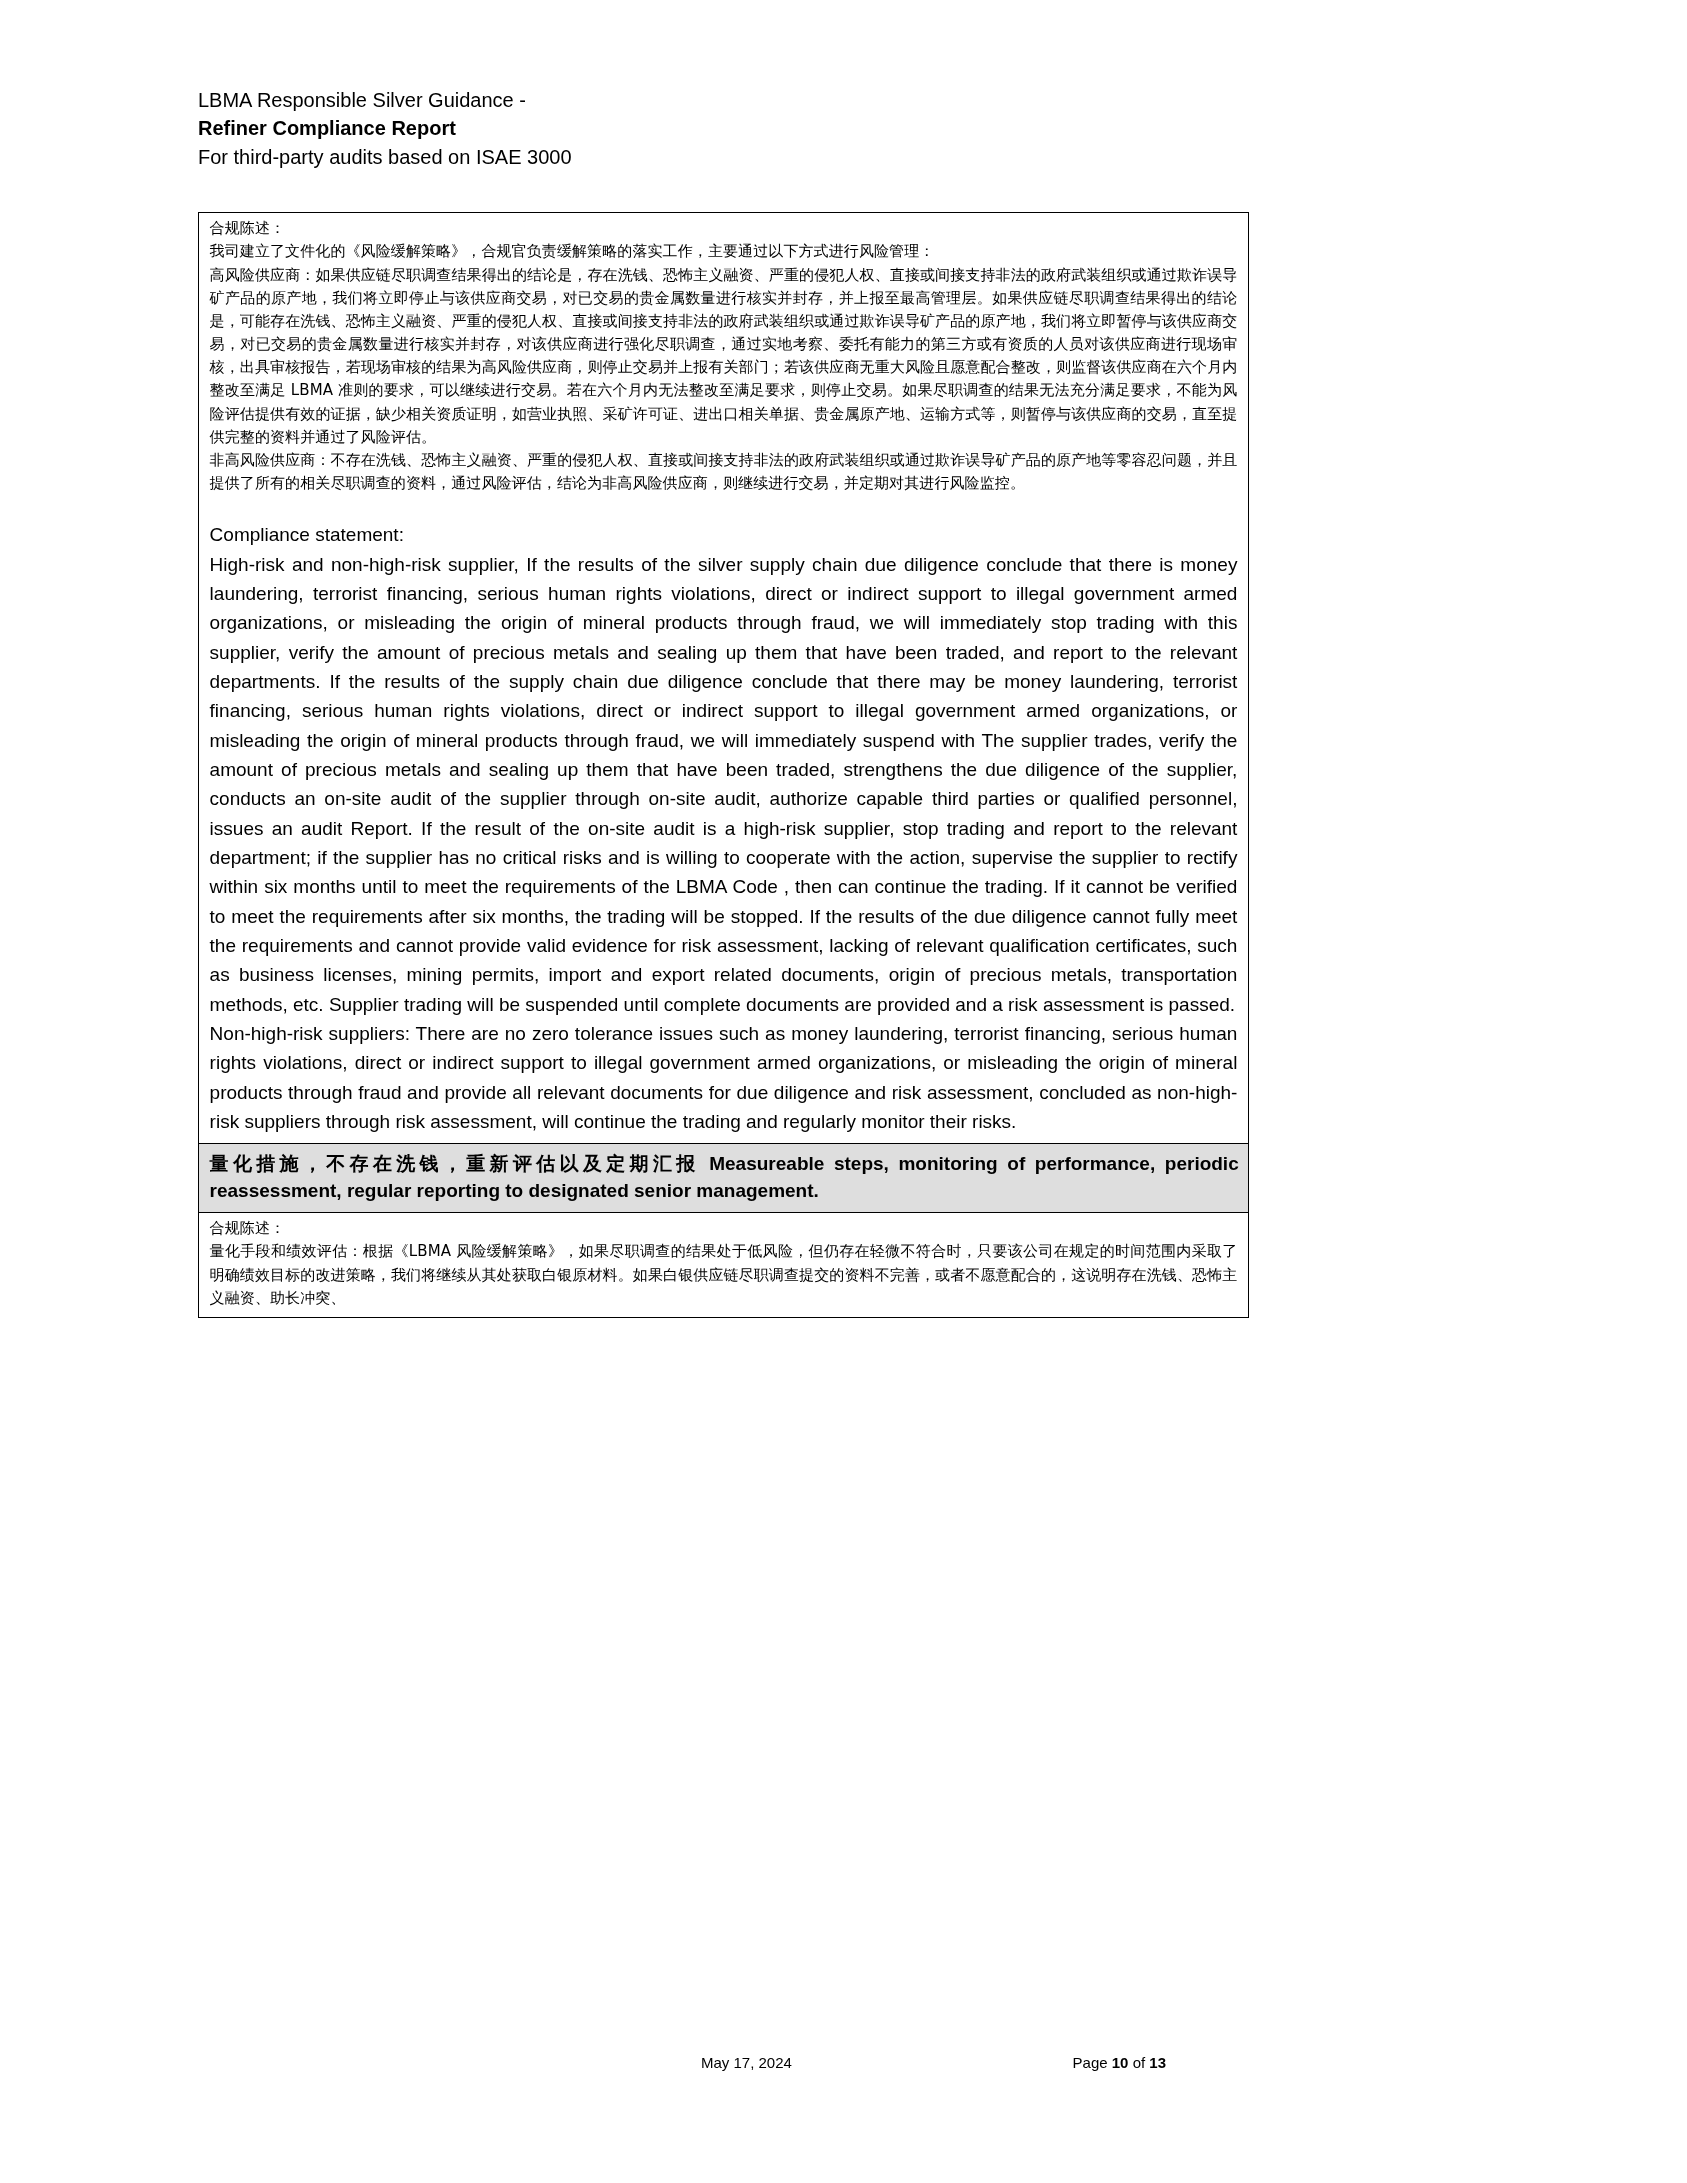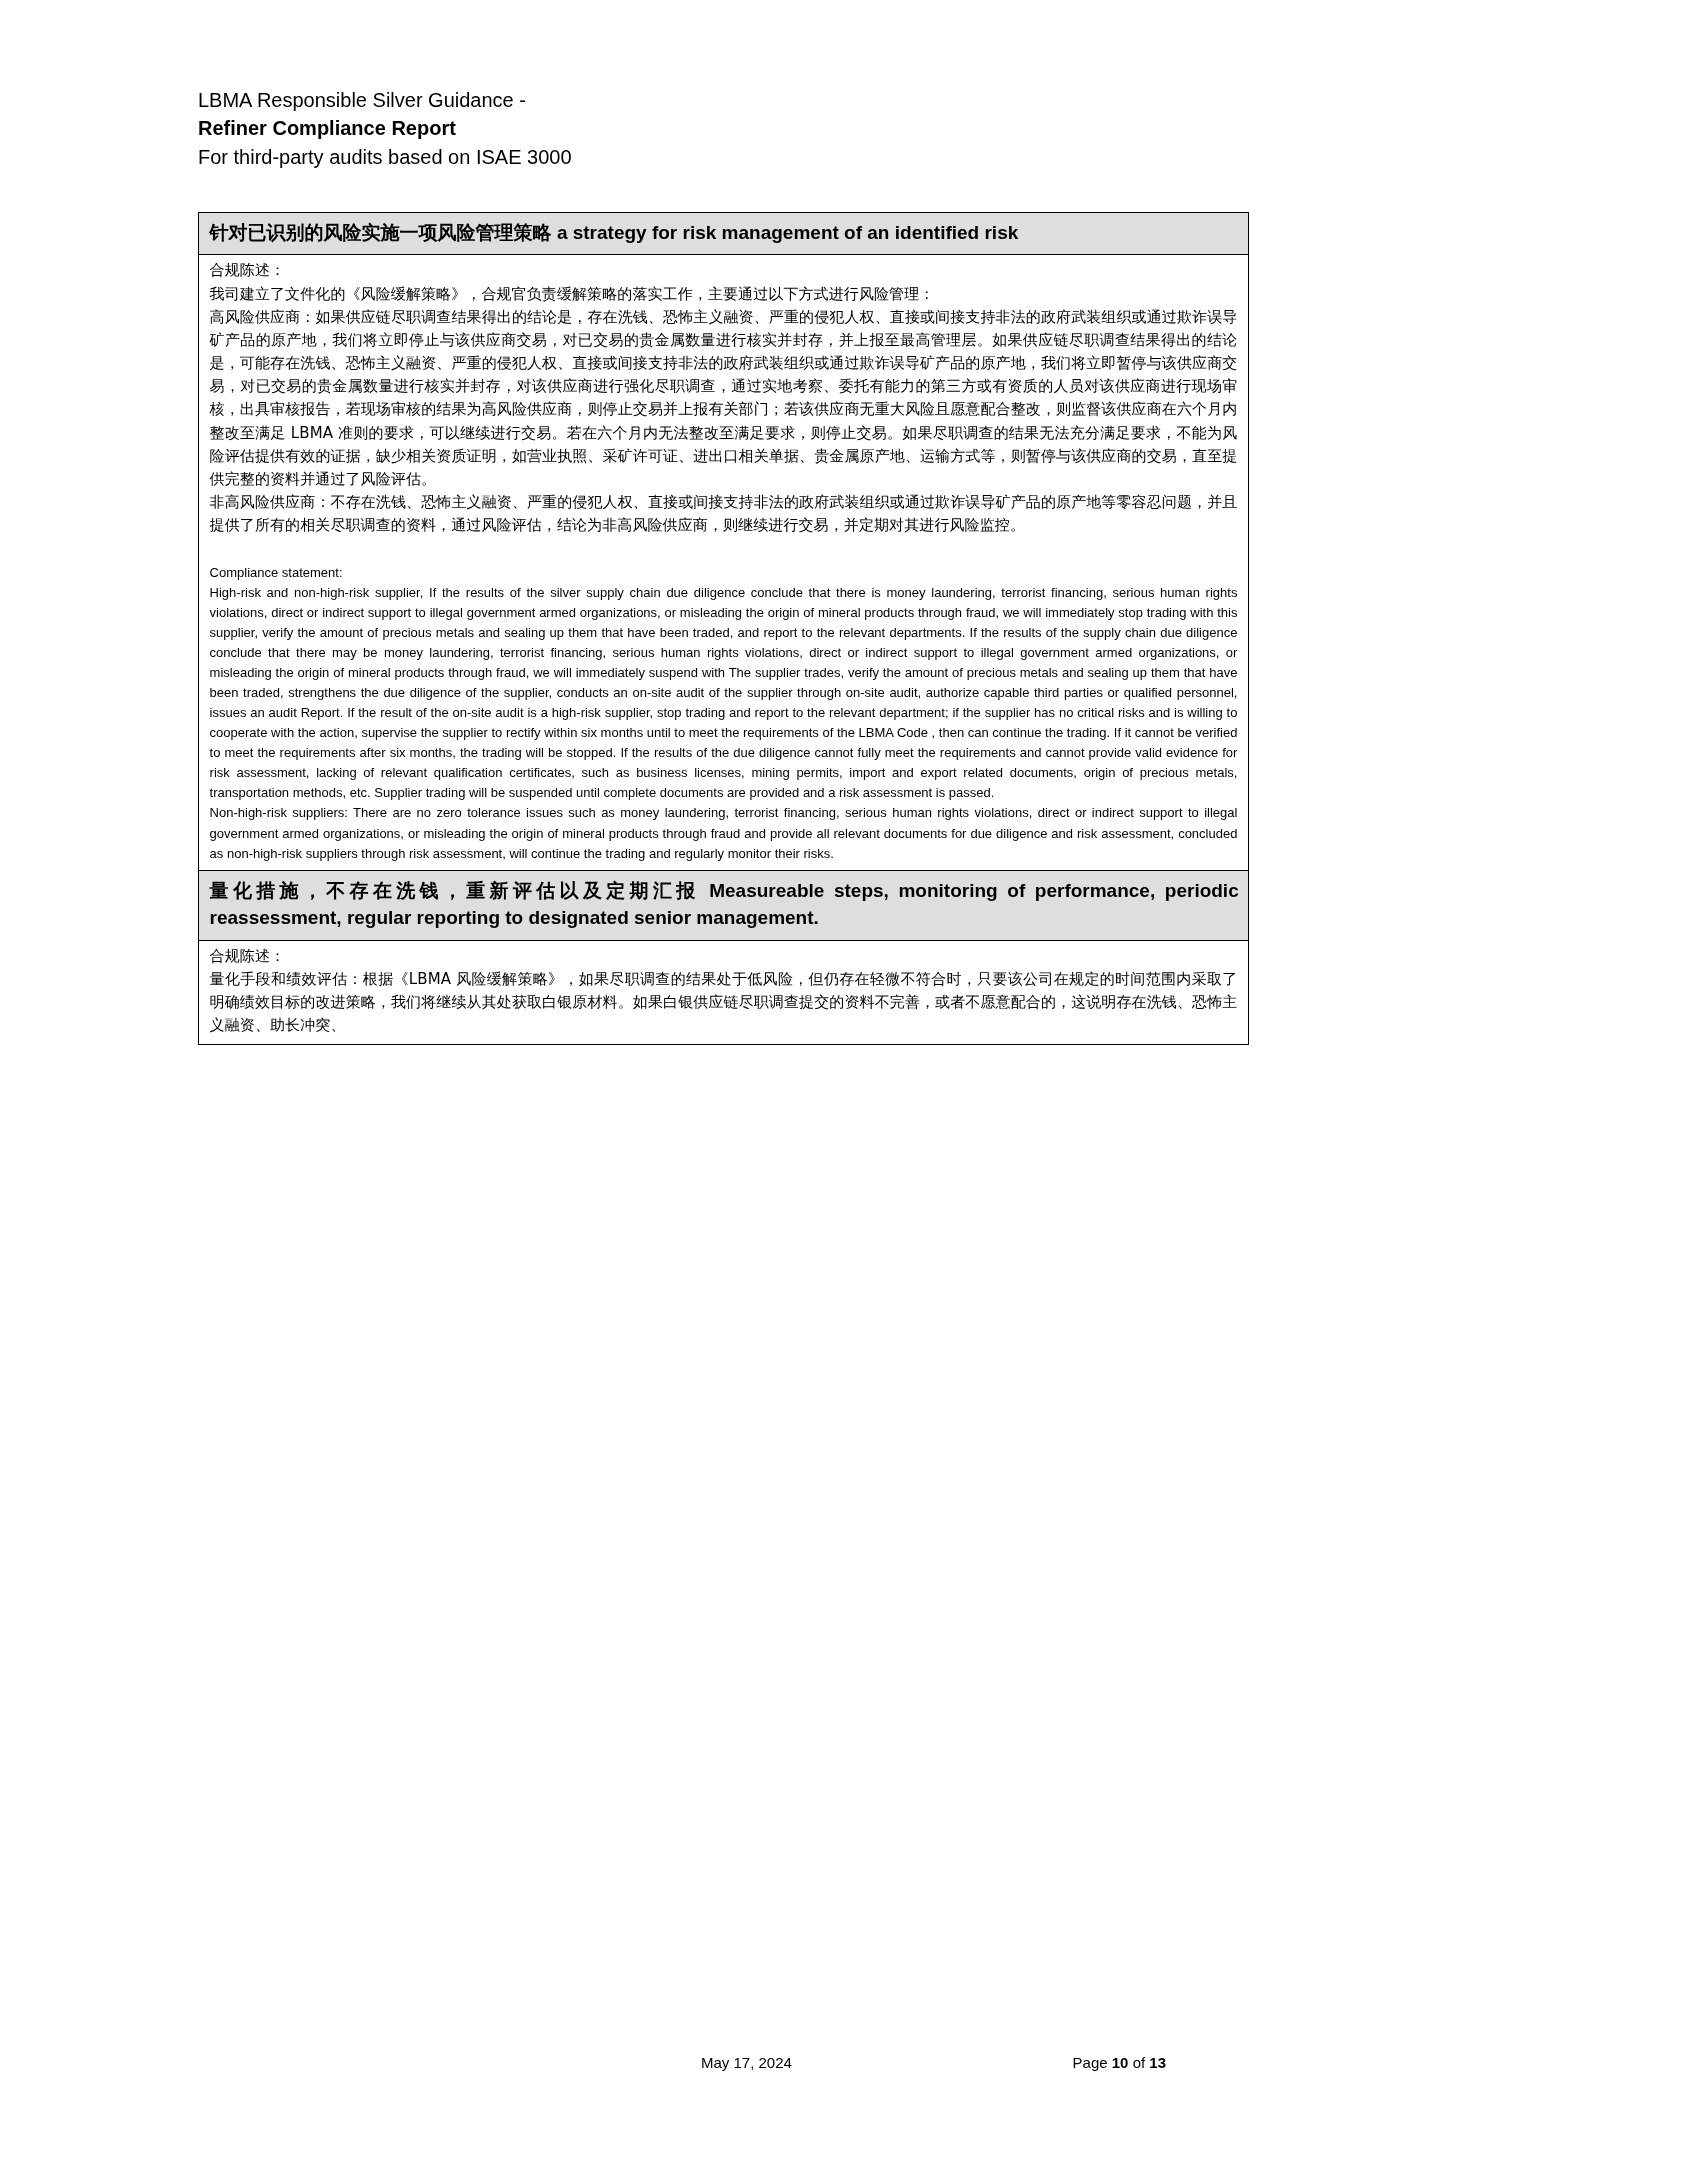--- a/index.html
+++ b/index.html
@@ -61,21 +61,21 @@
   .cn-block {
     font-family: "DejaVu Sans", "Liberation Sans", sans-serif;
     font-size: 15px;
     line-height: 1.545;
     text-align: justify;
     text-align-last: left;
     letter-spacing: 0.1px;
   }
   .cn-block p { margin: 0; }
   .en-block {
-    font-size: 13px;
+    font-size: 19px;
     line-height: 1.545;
     text-align: justify;
     text-align-last: left;
   }
   .en-block p { margin: 0; }
   .gap { height: 25px; }
 
   
   .footer {
     position: absolute;
@@ -102,24 +102,20 @@
 
 <div class="page">
 
   <div class="doc-header">
     <div class="line">LBMA Responsible Silver Guidance -</div>
     <div class="line bold">Refiner Compliance Report</div>
     <div class="line">For third-party audits based on ISAE 3000</div>
   </div>
 
   <div class="section">
-    <div class="section-title">
-      <span class="cn">针对已识别的风险实施一项风险管理策略</span>
-      <span>a strategy for risk management of an identified risk</span>
-    </div>
     <div class="section-body">
       <div class="cn-block">
         <p>合规陈述：</p>
         <p>我司建立了文件化的《风险缓解策略》，合规官负责缓解策略的落实工作，主要通过以下方式进行风险管理：</p>
         <p>高风险供应商：如果供应链尽职调查结果得出的结论是，存在洗钱、恐怖主义融资、严重的侵犯人权、直接或间接支持非法的政府武装组织或通过欺诈误导矿产品的原产地，我们将立即停止与该供应商交易，对已交易的贵金属数量进行核实并封存，并上报至最高管理层。如果供应链尽职调查结果得出的结论是，可能存在洗钱、恐怖主义融资、严重的侵犯人权、直接或间接支持非法的政府武装组织或通过欺诈误导矿产品的原产地，我们将立即暂停与该供应商交易，对已交易的贵金属数量进行核实并封存，对该供应商进行强化尽职调查，通过实地考察、委托有能力的第三方或有资质的人员对该供应商进行现场审核，出具审核报告，若现场审核的结果为高风险供应商，则停止交易并上报有关部门；若该供应商无重大风险且愿意配合整改，则监督该供应商在六个月内整改至满足 LBMA 准则的要求，可以继续进行交易。若在六个月内无法整改至满足要求，则停止交易。如果尽职调查的结果无法充分满足要求，不能为风险评估提供有效的证据，缺少相关资质证明，如营业执照、采矿许可证、进出口相关单据、贵金属原产地、运输方式等，则暂停与该供应商的交易，直至提供完整的资料并通过了风险评估。</p>
         <p>非高风险供应商：不存在洗钱、恐怖主义融资、严重的侵犯人权、直接或间接支持非法的政府武装组织或通过欺诈误导矿产品的原产地等零容忍问题，并且提供了所有的相关尽职调查的资料，通过风险评估，结论为非高风险供应商，则继续进行交易，并定期对其进行风险监控。</p>
       </div>
       <div class="gap"></div>
       <div class="en-block">
         <p>Compliance statement:</p>

